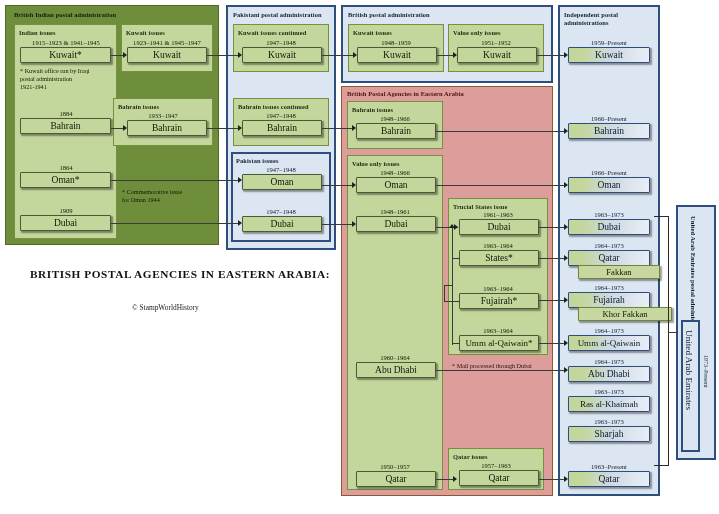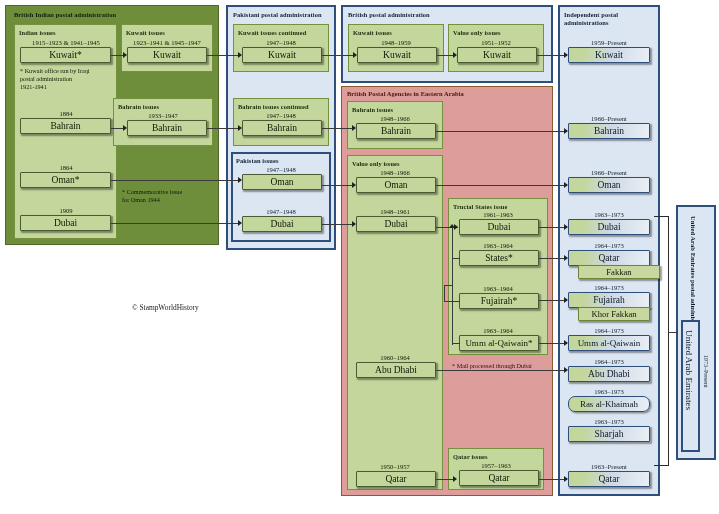--- a/index.html
+++ b/index.html
@@ -199,30 +199,30 @@
 
   <div class="yr bl" style="left:566px;top:211px;width:86px;">1963–1973</div>
   <div class="node blue" style="left:568px;top:219px;width:82px;height:16px;">Dubai</div>
 
   <div class="yr bl" style="left:566px;top:242px;width:86px;">1964–1973</div>
   <div class="node blue" style="left:568px;top:250px;width:82px;height:16px;">Qatar</div>
   <div class="node sub" style="left:578px;top:265px;width:82px;height:14px;font-size:8.6px;">Fakkan</div>
 
   <div class="yr bl" style="left:566px;top:284px;width:86px;">1964–1973</div>
   <div class="node blue" style="left:568px;top:292px;width:82px;height:16px;">Fujairah</div>
-  <div class="node sub" style="left:578px;top:307px;width:72px;height:14px;font-size:8.6px;">Khor Fakkan</div>
+  <div class="node sub" style="left:578px;top:307px;width:94px;height:14px;font-size:8.6px;">Khor Fakkan</div>
 
   <div class="yr bl" style="left:566px;top:327px;width:86px;">1964–1973</div>
   <div class="node blue" style="left:568px;top:335px;width:82px;height:16px;font-size:9px;">Umm al-Qaiwain</div>
 
   <div class="yr bl" style="left:566px;top:358px;width:86px;">1964–1973</div>
   <div class="node blue" style="left:568px;top:366px;width:82px;height:16px;">Abu Dhabi</div>
 
   <div class="yr bl" style="left:566px;top:388px;width:86px;">1963–1973</div>
-  <div class="node blue" style="left:568px;top:396px;width:82px;height:16px;font-size:9px;border-radius:7px;">Ras al-Khaimah</div>
+  <div class="node blue" style="left:568px;top:396px;width:82px;height:16px;font-size:9px;">Ras al-Khaimah</div>
 
   <div class="yr bl" style="left:566px;top:418px;width:86px;">1963–1973</div>
   <div class="node blue" style="left:568px;top:426px;width:82px;height:16px;">Sharjah</div>
 
   <div class="yr bl" style="left:566px;top:463px;width:86px;">1963–Present</div>
   <div class="node blue" style="left:568px;top:471px;width:82px;height:16px;">Qatar</div>
 
   <div class="vbox" style="left:676px;top:205px;width:40px;height:255px;"></div>
   <div class="vtxt" style="left:697px;top:216px;">United Arab Emirates postal administration</div>
   <div class="vtxt small" style="left:709px;top:355px;">1973–Present</div>
@@ -299,15 +299,16 @@
 
   <div class="ln lnh" style="left:436px;top:370px;width:131px;"></div>
   <div class="arw" style="left:564px;top:366.8px;"></div>
 
   <div class="ln lnh" style="left:436px;top:479px;width:19px;"></div>
   <div class="arw" style="left:453px;top:475.8px;"></div>
 
   <div class="ln lnh" style="left:539px;top:479px;width:28px;"></div>
   <div class="arw" style="left:564px;top:475.8px;"></div>
 
+  <div class="cap1" style="left:30px;top:268px;">BRITISH POSTAL AGENCIES IN EASTERN ARABIA:</div>
   <div class="cap3" style="left:132px;top:303px;">© StampWorldHistory</div>
 
 </div>
 
 </body></html>

